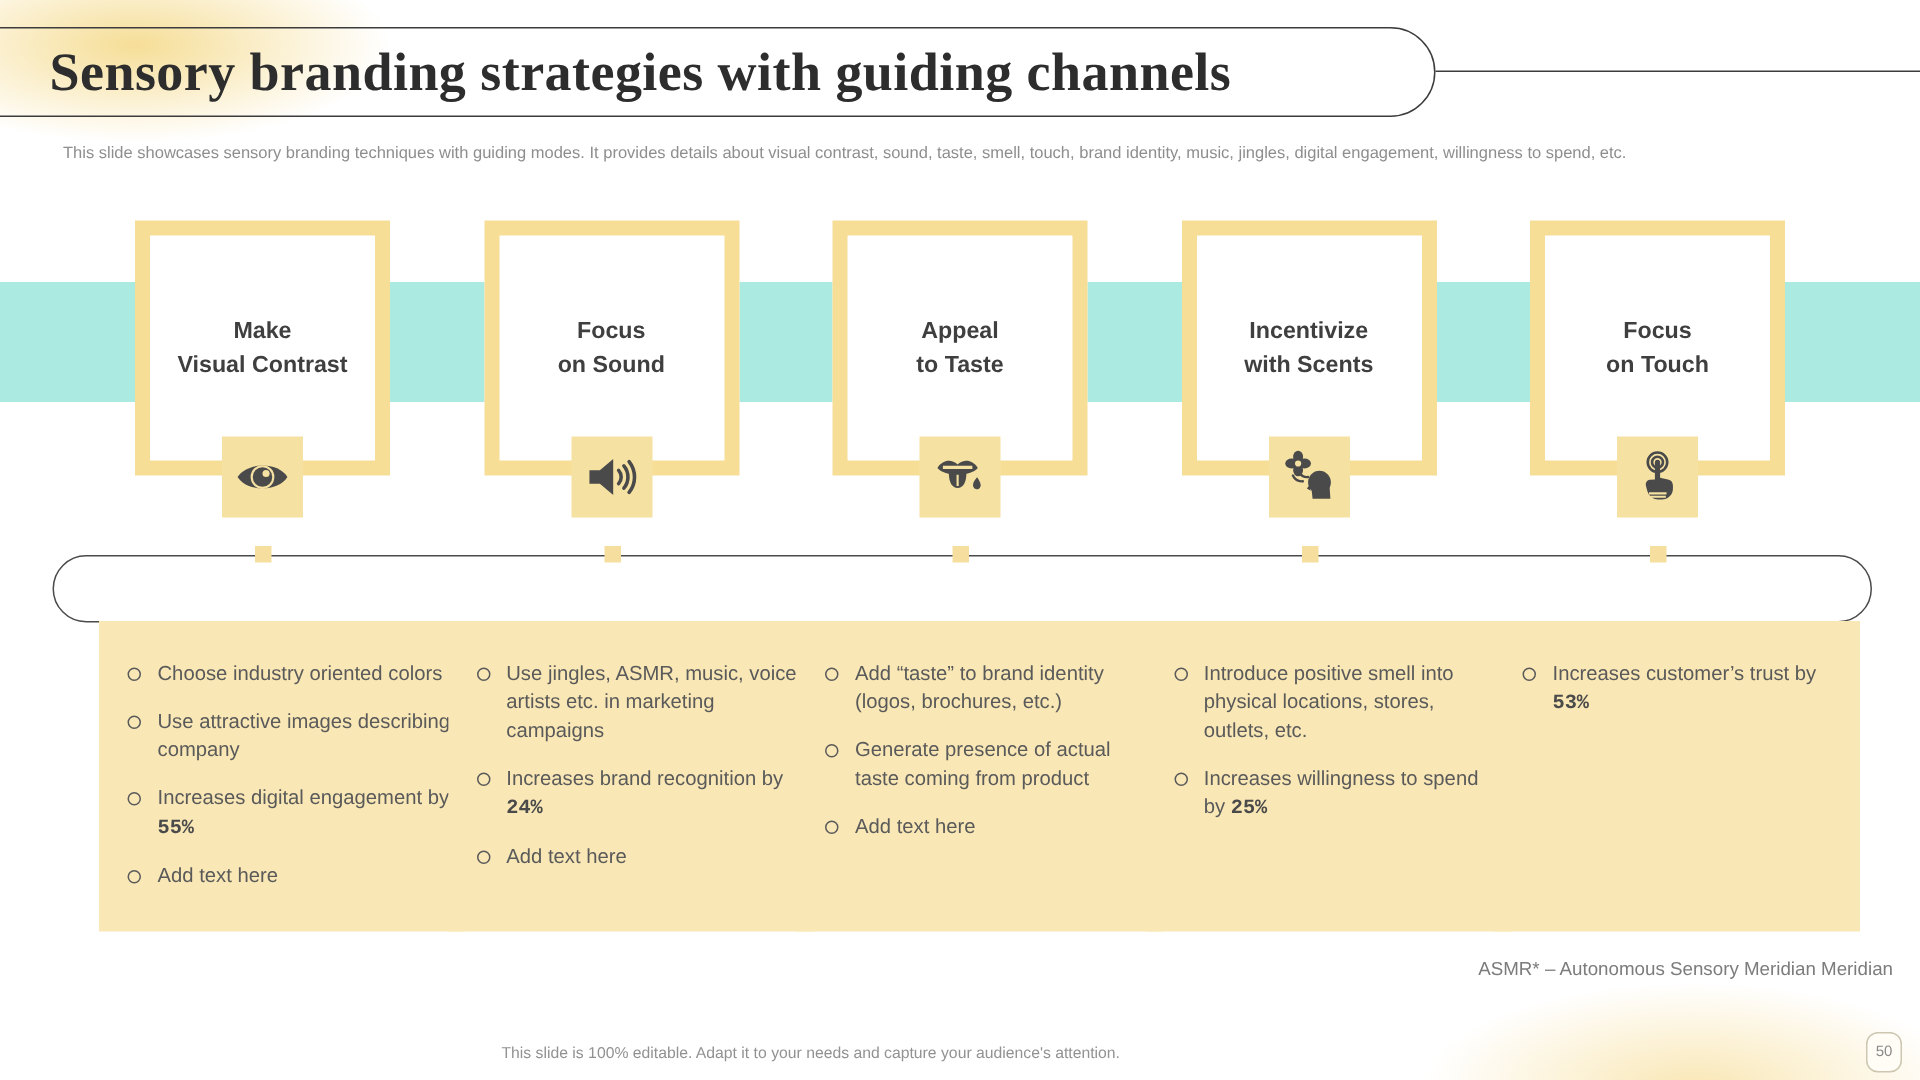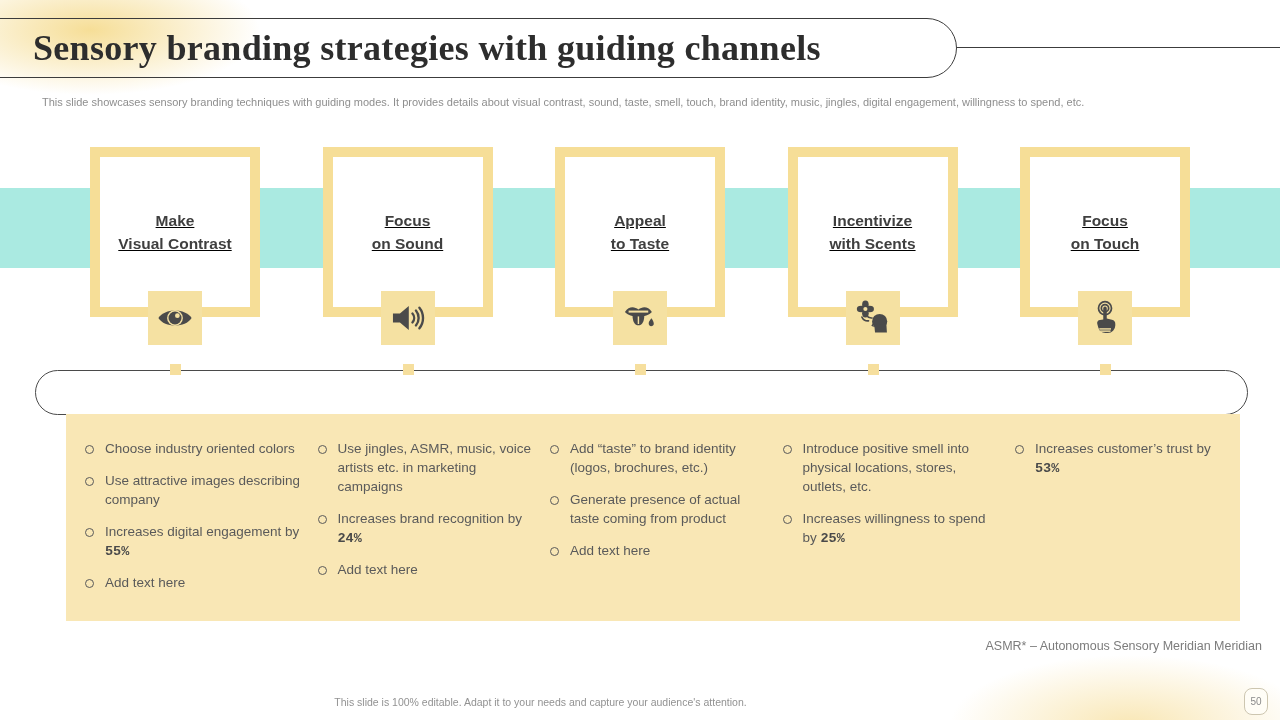--- a/index.html
+++ b/index.html
@@ -18,21 +18,21 @@
              padding-left:44px;z-index:3;}
   .title{font-family:"Liberation Serif",serif;font-weight:700;font-size:36px;color:#2d2d2d;
          margin:0;letter-spacing:.3px;white-space:nowrap;}
   .title-line{position:absolute;left:957px;top:47px;width:323px;border-top:1px solid #3c3c3c;}
   .subtitle{position:absolute;left:30px;top:84px;width:1240px;margin:12px;font-size:11px;
             color:#8e8e8e;white-space:nowrap;}
   #columns{position:absolute;left:0;top:0;width:1280px;height:720px;z-index:2;}
   .column{position:absolute;top:147px;width:233px;height:480px;}
   .top-box{position:absolute;left:31px;top:0;width:170px;height:170px;box-sizing:border-box;
            border:10px solid var(--yellow-border);background:#ffffff;display:flex;
-           align-items:center;justify-content:center;text-align:center;text-decoration:underline;}
+           align-items:center;justify-content:center;text-align:center;}
   .top-title{font-size:15.5px;font-weight:700;color:#3f3f3f;line-height:1.5;}
   .icon-tile{position:absolute;left:89px;top:144px;width:54px;height:54px;background:var(--icon-fill);
              display:flex;align-items:center;justify-content:center;z-index:2;}
   .icon svg{display:block;}
   .marker{position:absolute;left:111px;top:217px;width:11px;height:11px;background:var(--marker);z-index:2;}
   .content-box{position:absolute;left:7px;top:267px;width:244px;height:207px;box-sizing:border-box;
                background:var(--yellow-fill);padding:26px 8px 0 14px;}
   ul.bullets{list-style:none;margin:0;padding:0;}
   ul.bullets li{display:flex;margin-bottom:13px;}
   .blt-marker{flex:0 0 auto;width:7px;height:7px;border:1.3px solid #5a5a5a;border-radius:50%;

